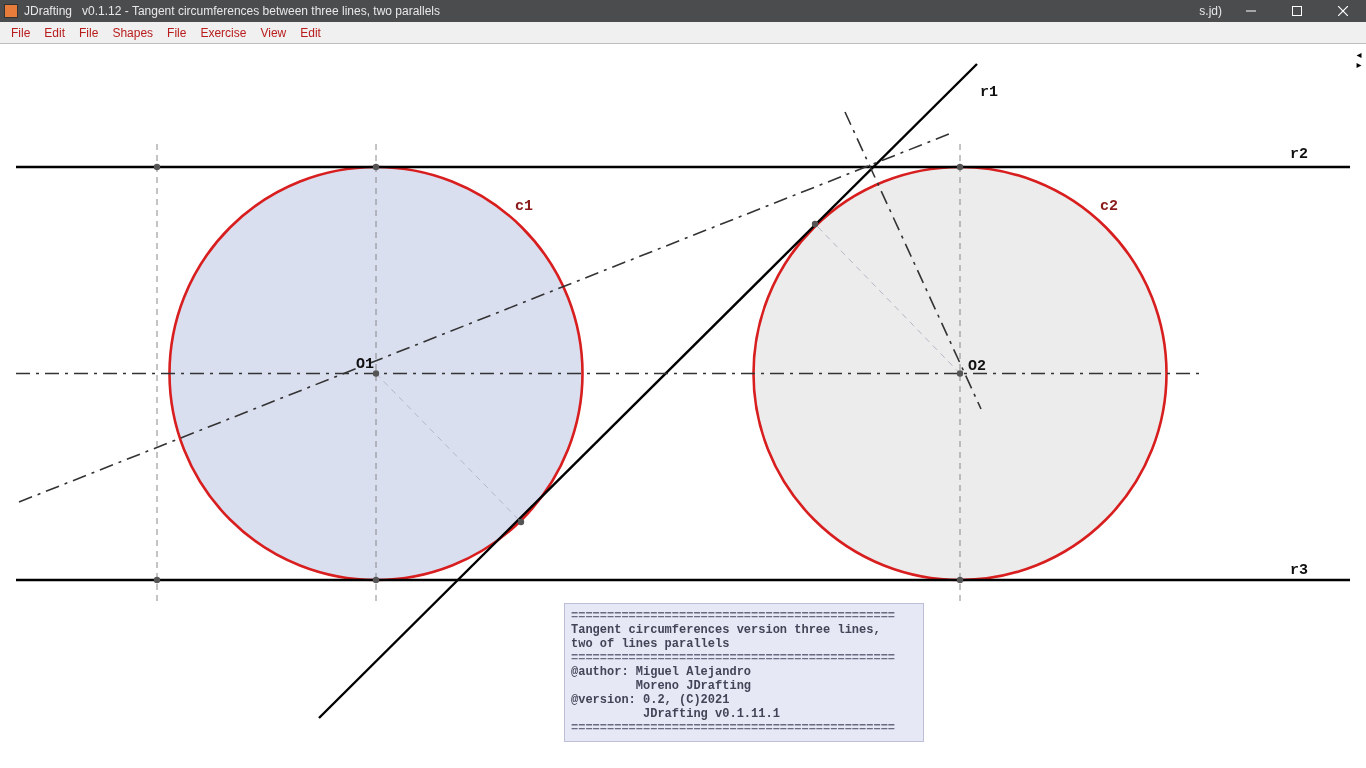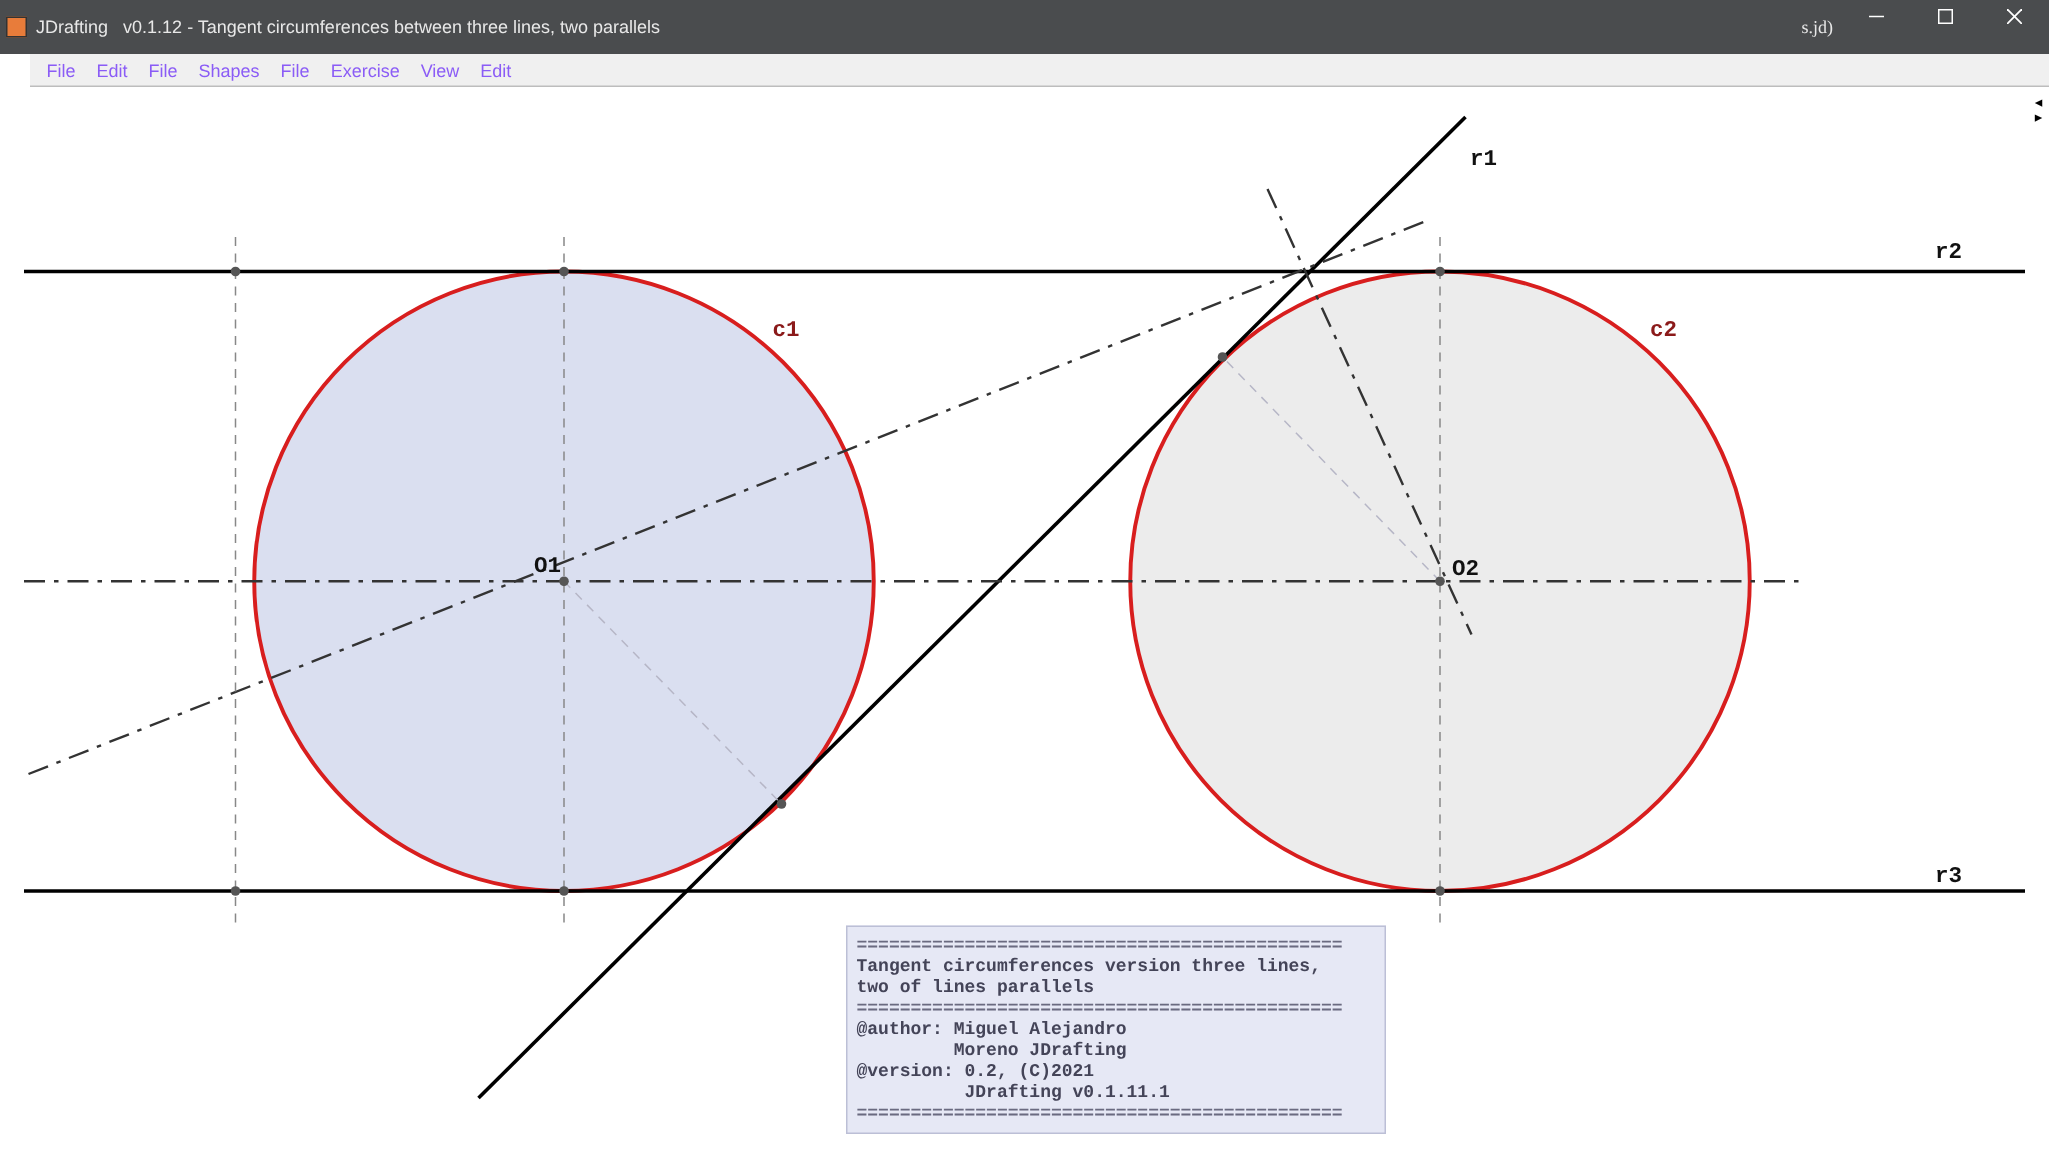--- a/index.html
+++ b/index.html
@@ -1,28 +1,28 @@
 <!DOCTYPE html>
 <html><head>
 <meta charset="utf-8">
 <style>
   * { margin: 0; padding: 0; box-sizing: border-box; }
   html, body { width: 1366px; height: 768px; overflow: hidden; font-family: "Segoe UI", Tahoma, sans-serif; background: #fff; }
 
   
-  .titlebar { height: 36px; background: #4a4c4e; color: #e8e8e8; display: flex; align-items: center; font-size: 12px; padding-left: 4px; user-select: none; }
+  .titlebar { height: 22px; background: #4a4c4e; color: #e8e8e8; display: flex; align-items: center; font-size: 12px; padding-left: 4px; user-select: none; }
   .titlebar .appicon { width: 14px; height: 14px; background: #e87c3a; border: 1px solid #333; margin-right: 6px; display:inline-block; }
   .titlebar .title-text { flex: 0 0 auto; }
-  .titlebar .title-suffix { margin-left: auto; margin-right: 6px; font-family: Liberation Serif, serif; }
+  .titlebar .title-suffix { margin-left: auto; margin-right: 6px; }
   .win-controls { display: flex; height: 100%; }
   .win-btn { width: 46px; height: 22px; display: flex; align-items: center; justify-content: center; color: #fff; }
   .win-btn svg { width: 10px; height: 10px; }
 
   
-  .menubar { height: 22px; background: #f0f0f0; border-bottom: 1px solid #bdbdbd; display: flex; align-items: center; font-size: 12px; color: #8b5cf6; padding-left: 4px; margin-left: 20px; }
+  .menubar { height: 22px; background: #f0f0f0; border-bottom: 1px solid #bdbdbd; display: flex; align-items: center; font-size: 12px; color: #b91c1c; padding-left: 4px; }
   .menu-item { padding: 2px 7px; cursor: default; }
 
   
   .canvas-wrap { position: relative; width: 1366px; height: 724px; background: #fff; }
   .canvas-wrap svg { position: absolute; inset: 0; }
 
   
   .geo-label { font-family: "Courier New", monospace; font-weight: bold; font-size: 15px; fill: #111; }
   .geo-label.red { fill: #8b1a1a; }
 

